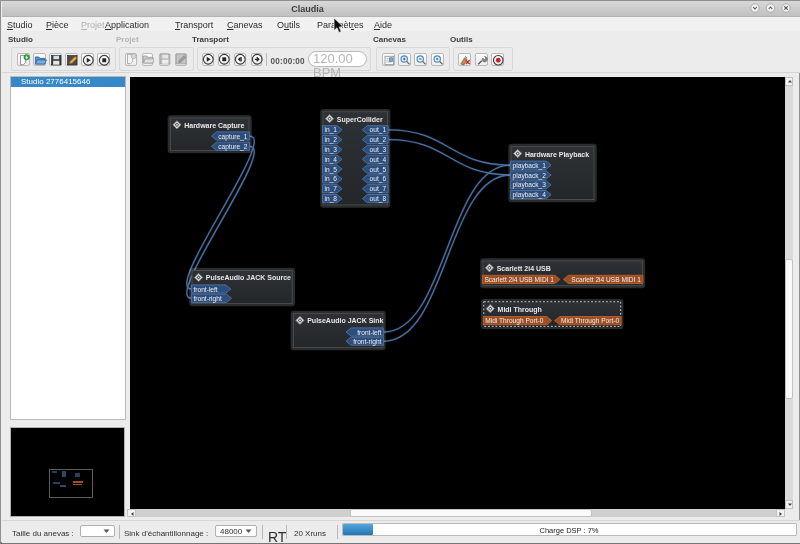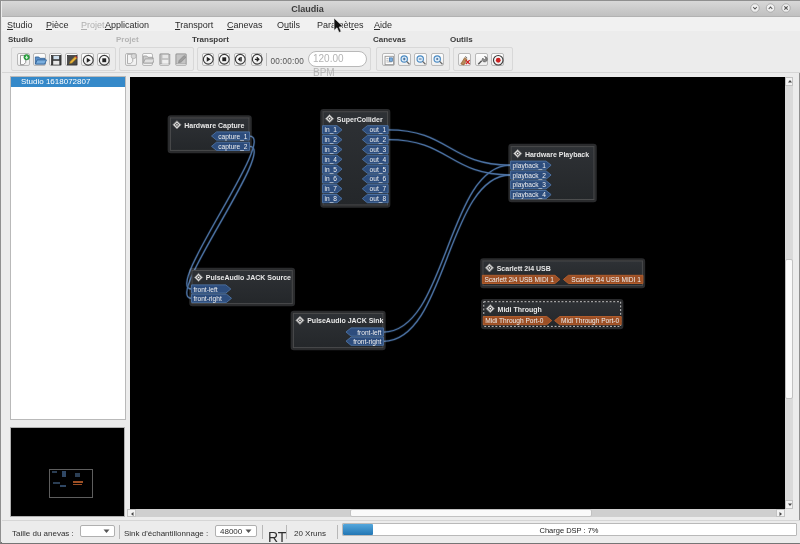--- a/index.html
+++ b/index.html
@@ -155,22 +155,22 @@
       </div>
       <div style="position:absolute;left:248.6px;top:22px;width:11.5px;height:13px;background:linear-gradient(#fdfdfd,#eeeeee);border:1px solid #b9b9b9;border-radius:2px;box-sizing:border-box">
         <div style="position:relative;left:-1px;top:-1px">
           <svg width="12.5" height="12.5" viewBox="0 0 11 11" style="position:absolute;left:0;top:0">
             <circle cx="5.5" cy="5.5" r="4.3" fill="none" stroke="#3a3a3a" stroke-width="1"></circle>
             <path d="M3.4 5.5 h3 M5 3.7 l1.9 1.8 -1.9 1.8" stroke="#222" stroke-width="1.1" fill="none"></path>
           </svg>
         </div>
       </div>
       <div style="position:absolute;left:264px;top:22px;width:1px;height:13px;background:#bbb"></div>
-      <div style="position:absolute;left:268.5px;top:25.5px;font-size:8.2px;font-weight:normal;color:#555;letter-spacing:0.2px">00:00:00</div>
-      <div style="position:absolute;left:306px;top:20px;width:59px;height:16px;background:#fff;border:1px solid #b9b9b9;border-radius:8px;box-sizing:border-box;font-size:10px;color:#b4b4b4;line-height:14px;padding-left:4px">120.00 BPM</div>
+      <div style="position:absolute;left:268.5px;top:25.5px;font-size:8.2px;font-weight:bold;color:#555;letter-spacing:0.2px">00:00:00</div>
+      <div style="position:absolute;left:306px;top:20px;width:59px;height:16px;background:#fff;border:1px solid #b9b9b9;border-radius:8px;box-sizing:border-box;font-size:13px;color:#b4b4b4;line-height:14px;padding-left:4px">120.00 BPM</div>
       <div style="position:absolute;left:379.5px;top:22px;width:13px;height:13px;background:linear-gradient(#fdfdfd,#eeeeee);border:1px solid #b9b9b9;border-radius:2px;box-sizing:border-box">
         <div style="position:relative;left:0;top:0">
           <svg width="12.5" height="12.5" viewBox="0 0 11 11" style="position:absolute;left:0;top:0">
             <rect x="1.8" y="2" width="7.4" height="7.4" fill="#fdfdfd" stroke="#8a8a8a" stroke-width="0.7"></rect>
             <rect x="5.6" y="3.4" width="2.6" height="3.2" fill="#7aaede" stroke="#3a6ea5" stroke-width="0.6"></rect>
             <path d="M3 4 h1.8 M3 5.5 h1.8 M3 7 h4.8" stroke="#999" stroke-width="0.6"></path>
           </svg>
         </div>
       </div>
       <div style="position:absolute;left:395.9px;top:22px;width:13px;height:13px;background:linear-gradient(#fdfdfd,#eeeeee);border:1px solid #b9b9b9;border-radius:2px;box-sizing:border-box">
@@ -221,21 +221,21 @@
         <div style="position:relative;left:0;top:0">
           <svg width="12.5" height="12.5" viewBox="0 0 11 11" style="position:absolute;left:0;top:0">
             <circle cx="5.5" cy="5.5" r="4.2" fill="none" stroke="#3a3a3a" stroke-width="1"></circle>
             <circle cx="5.5" cy="5.5" r="2.1" fill="#cc2222"></circle>
           </svg>
         </div>
       </div>
   </div>
 
   <div style="position:absolute;left:9px;top:74.5px;width:116px;height:344.5px;background:#fff;border:1px solid #b9b9b9;box-sizing:border-box">
-    <div style="position:absolute;left:0;top:0;width:100%;height:10px;background:#3589c9;color:#fff;font-size:8px;text-align:left;padding-left:10px;line-height:10px;box-sizing:border-box">Studio 1618072807</div>
+    <div style="position:absolute;left:0;top:0;width:100%;height:10px;background:#3589c9;color:#fff;font-size:8px;text-align:left;padding-left:10px;line-height:10px;box-sizing:border-box">Studio 2776415646</div>
   </div>
 
   <div style="position:absolute;left:9px;top:425.5px;width:115px;height:90px;background:#000;border:1px solid #b0b0b0;box-sizing:border-box">
     <div style="position:absolute;left:38px;top:41px;width:44px;height:29.5px;border:1px solid #5e5e5e;box-sizing:border-box"></div>
       <div style="position:absolute;left:40.7px;top:43.8px;width:5.3px;height:2.2px;background:#2b3e54"></div>
       <div style="position:absolute;left:51.0px;top:43.3px;width:4.4px;height:6.3px;background:#2f4764"></div>
       <div style="position:absolute;left:63.6px;top:45.7px;width:5.6px;height:3.6px;background:#2b3e54"></div>
       <div style="position:absolute;left:61.7px;top:53.5px;width:10.8px;height:1.7px;background:#9c4f25"></div>
       <div style="position:absolute;left:61.8px;top:56.3px;width:9.2px;height:1.7px;background:#9c4f25"></div>
       <div style="position:absolute;left:42.2px;top:54.2px;width:6.7px;height:2.2px;background:#2b3e54"></div>

